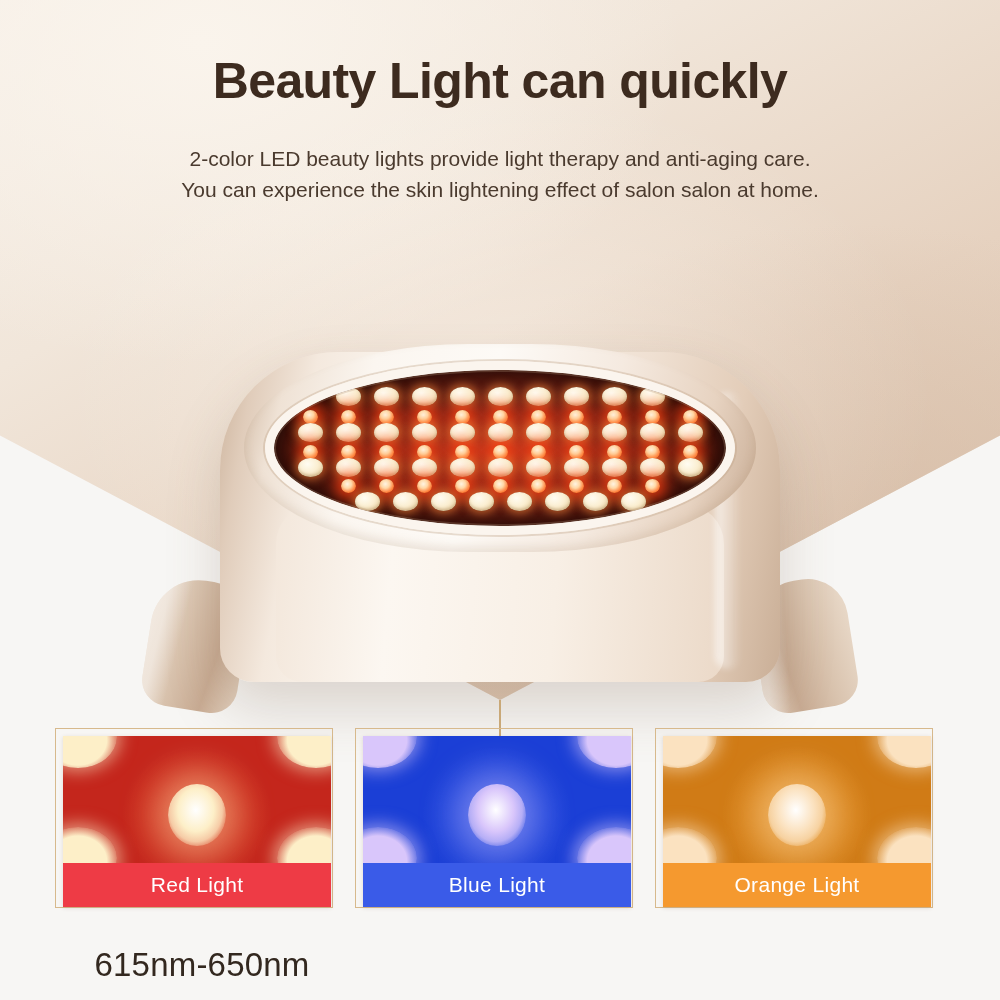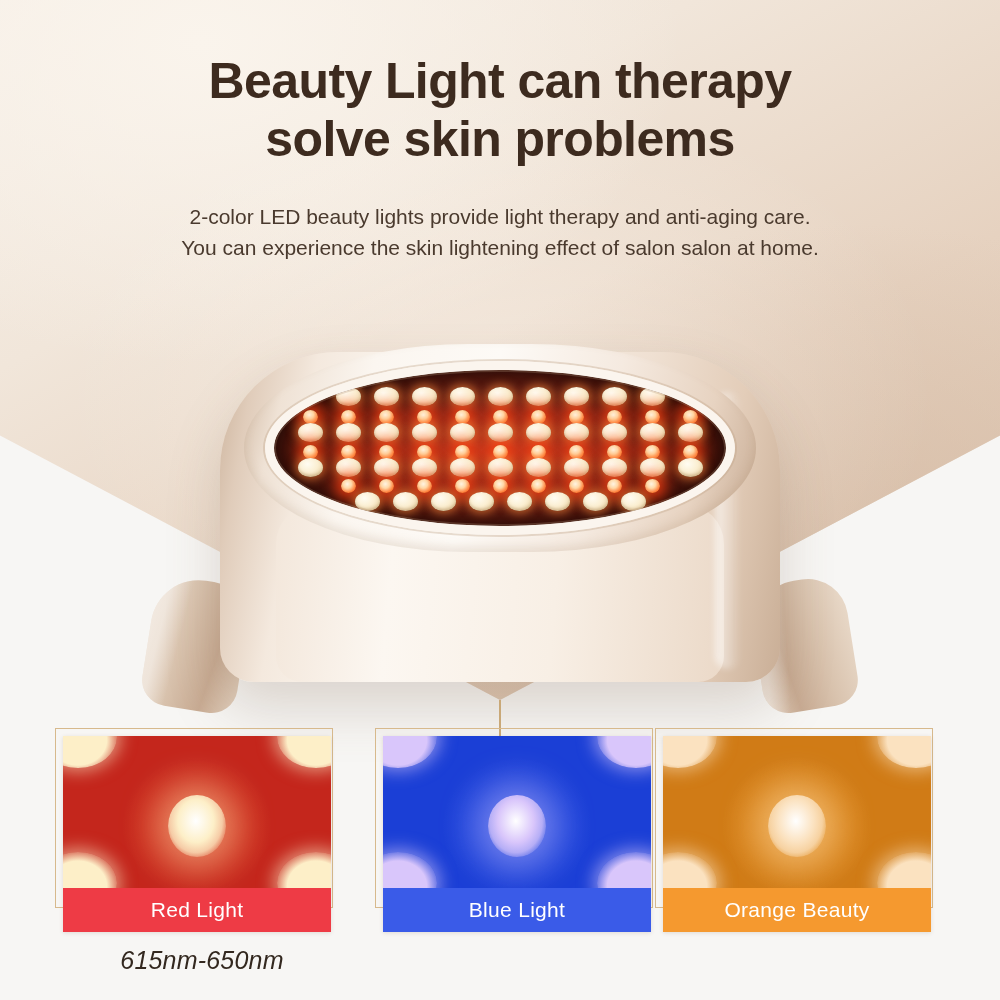--- a/index.html
+++ b/index.html
@@ -134,54 +134,54 @@
   }
 
   
   #cards {
     position:absolute; left:0; top:736px; width:1000px; height:264px;
   }
   .card-col {
     position:absolute; top:0; width:300px;
   }
   .card-col.c0 { left:52px; }
-  .card-col.c1 { left:372px; }
+  .card-col.c1 { left:352px; }
   .card-col.c2 { left:652px; }
 
   .frame {
     position:relative; width:278px; height:180px; margin:0 auto;
   }
   
   .frame-line {
     position:absolute; left:-8px; top:-8px; width:278px; height:180px;
     border:1.5px solid #D7B98C; pointer-events:none;
   }
   .thumb {
-    position:absolute; left:0; top:0; width:268px; height:196px;
+    position:absolute; left:0; top:0; width:268px; height:171px;
     overflow:hidden; background:#fef9c3;
     box-shadow:0 1px 4px rgba(120,95,70,.18);
   }
   .thumb-bg { position:absolute; inset:0; }
   .corner-led { position:absolute; width:78px; height:62px; border-radius:50%; }
   .cl-tl { left:-24px;  top:-30px; }
   .cl-tr { right:-24px; top:-30px; }
   .cl-bl { left:-24px;  bottom:18px; }
   .cl-br { right:-24px; bottom:18px; }
   .center-led {
     position:absolute; left:50%; top:46%; transform:translate(-50%,-50%);
     width:58px; height:62px; border-radius:50%;
   }
   .band {
     position:absolute; left:0; right:0; bottom:0; height:44px;
     display:flex; align-items:center; justify-content:center;
     color:#FFFFFF; font-size:21px; letter-spacing:.3px;
   }
   .caption {
     margin-top:30px; text-align:center;
-    color:#33281F; font-size:25px; letter-spacing:.2px;font-style:italic;
+    color:#33281F; font-size:33px; letter-spacing:.2px;
   }
 </style>
 </head>
 <body>
 
 <div id="page">
 
   <div id="hero">
     <div id="hero-vignette"></div>
   </div>
@@ -262,22 +262,21 @@
           <div class="led-big" style="left: 245px; top: 131px;"></div>
           <div class="led-big" style="left: 283px; top: 131px;"></div>
           <div class="led-big" style="left: 321px; top: 131px;"></div>
           <div class="led-big" style="left: 359px; top: 131px;"></div>
         </div>
       <div id="panel-rim"></div>
     </div>
   </div>
 
   <div id="headings">
-    <div class="title l1">Beauty Light can therapy</div>
-    <div class="title l2">solve skin problems</div>
+    <div class="title l1">Beauty Light can quickly</div>
     <div class="subtitle s1">2-color LED beauty lights provide light therapy and anti-aging care.</div>
     <div class="subtitle s2">You can experience the skin lightening effect of salon salon at home.</div>
   </div>
 
   <div id="connector"></div>
 
   <div id="cards">
 
     <div class="card-col c0">
       <div class="frame">
@@ -318,20 +317,20 @@
       <div class="frame">
         <div class="frame-line" style="border-color: rgb(215, 185, 140);"></div>
         <div class="thumb">
           <div class="thumb-bg" style="background: radial-gradient(120px 110px at 50% 46%, rgb(238, 155, 42) 0%, rgb(208, 123, 22) 62%, rgb(208, 123, 22) 100%);"></div>
           <div class="corner-led cl-tl" style="background: radial-gradient(at 50% 55%, rgb(251, 226, 192) 0%, rgb(251, 226, 192) 52%, rgba(255, 255, 255, 0) 86%); box-shadow: rgba(251, 226, 192, 0.533) 0px 0px 16px 4px;"></div>
           <div class="corner-led cl-tr" style="background: radial-gradient(at 50% 55%, rgb(251, 226, 192) 0%, rgb(251, 226, 192) 52%, rgba(255, 255, 255, 0) 86%); box-shadow: rgba(251, 226, 192, 0.533) 0px 0px 16px 4px;"></div>
           <div class="corner-led cl-bl" style="background: radial-gradient(at 50% 55%, rgb(251, 226, 192) 0%, rgb(251, 226, 192) 52%, rgba(255, 255, 255, 0) 86%); box-shadow: rgba(251, 226, 192, 0.533) 0px 0px 16px 4px;"></div>
           <div class="corner-led cl-br" style="background: radial-gradient(at 50% 55%, rgb(251, 226, 192) 0%, rgb(251, 226, 192) 52%, rgba(255, 255, 255, 0) 86%); box-shadow: rgba(251, 226, 192, 0.533) 0px 0px 16px 4px;"></div>
           <div class="center-led" style="background: radial-gradient(at 48% 42%, rgb(255, 255, 255) 0%, rgb(251, 226, 192) 42%, rgba(251, 226, 192, 0.8) 62%, rgba(255, 255, 255, 0) 88%); box-shadow: rgba(251, 226, 192, 0.4) 0px 0px 34px 14px;"></div>
           <div class="band" style="background: rgb(245, 153, 47);">
-            <span>Orange Beauty</span>
+            <span>Orange Light</span>
           </div>
         </div>
       </div>
     </div>
 
   </div>
 </div>
 
 </body></html>

